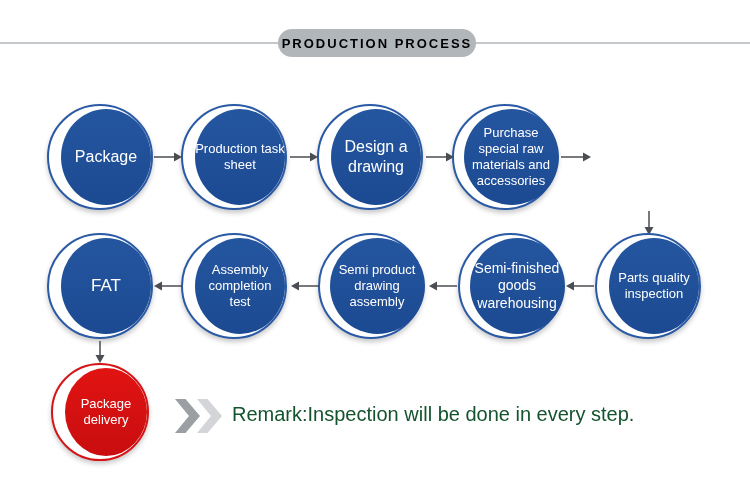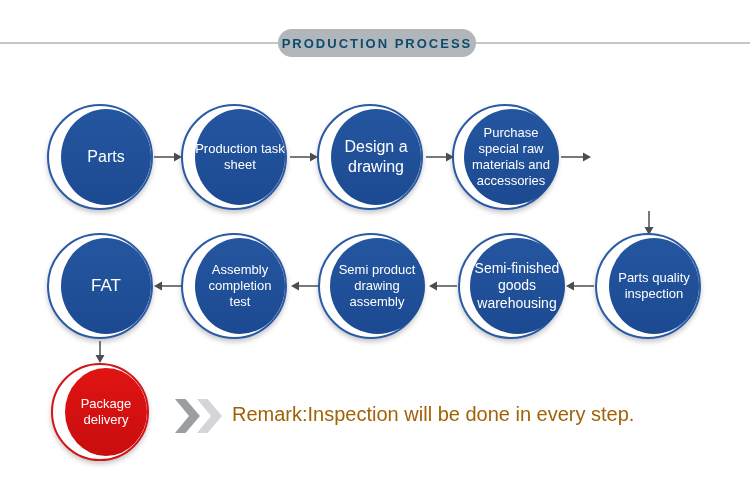--- a/index.html
+++ b/index.html
@@ -6,21 +6,21 @@
   .stage{
     position:relative;width:750px;height:483px;background:#ffffff;overflow:hidden;
     font-family:"Liberation Sans", sans-serif;
   }
   
   .header-line{position:absolute;left:0;top:42px;width:750px;height:2px;background:#c5c8cb;}
   .header-pill{
     position:absolute;left:278px;top:29px;width:198px;height:28px;border-radius:14px;
     background:#b1b6bb;display:flex;align-items:center;justify-content:center;
   }
-  .header-pill span{color:#0c4a6e;font-size:13px;font-weight:600;letter-spacing:2px;}
+  .header-pill span{color:#000000;font-size:13px;font-weight:600;letter-spacing:2px;}
   
   .circle{
     position:absolute;border-radius:50%;background:#ffffff;box-sizing:border-box;
     display:flex;align-items:center;justify-content:center;
     border:2px solid #2a5aa5;box-shadow:0 3px 5px rgba(0,0,0,0.22);
   }
   .circle.big{width:106px;height:106px;}
   .circle .disk{
     border-radius:50%;display:flex;align-items:center;justify-content:center;
     background:linear-gradient(180deg,#24569f 0%,#1c4a92 100%);
@@ -39,35 +39,35 @@
   
   .arr{position:absolute;}
   .arr line{stroke:#4a4d52;stroke-width:1.5;}
   .arr polygon{fill:#4a4d52;}
   
   .chev{position:absolute;width:25px;height:34px;
     clip-path:polygon(0% 0%, 42% 0%, 100% 50%, 42% 100%, 0% 100%, 56% 50%);}
   .chev.dark{background:#9b9ea3;}
   .chev.light{background:#d3d5d8;}
   
-  .remark{position:absolute;left:232px;top:403px;font-size:20px;color:#a16207;}
+  .remark{position:absolute;left:232px;top:403px;font-size:20px;color:#14532d;}
 </style>
 </head>
 <body>
 
 <div class="stage">
 
   <div class="header-line"></div>
   <div class="header-pill">
     <span>PRODUCTION PROCESS</span>
   </div>
 
   <div class="circle big" style="left:47px;top:104px;">
     <div class="disk">
-        <span class="clabel fs16 w85">Parts</span>
+        <span class="clabel fs16 w85">Package</span>
       </div>
   </div>
   <div class="circle big" style="left:181px;top:104px;">
     <div class="disk">
         <span class="clabel fs15 w90">Production task sheet</span>
       </div>
   </div>
   <div class="circle big" style="left:317px;top:104px;">
     <div class="disk">
         <span class="clabel fs16 w85">Design a drawing</span>

